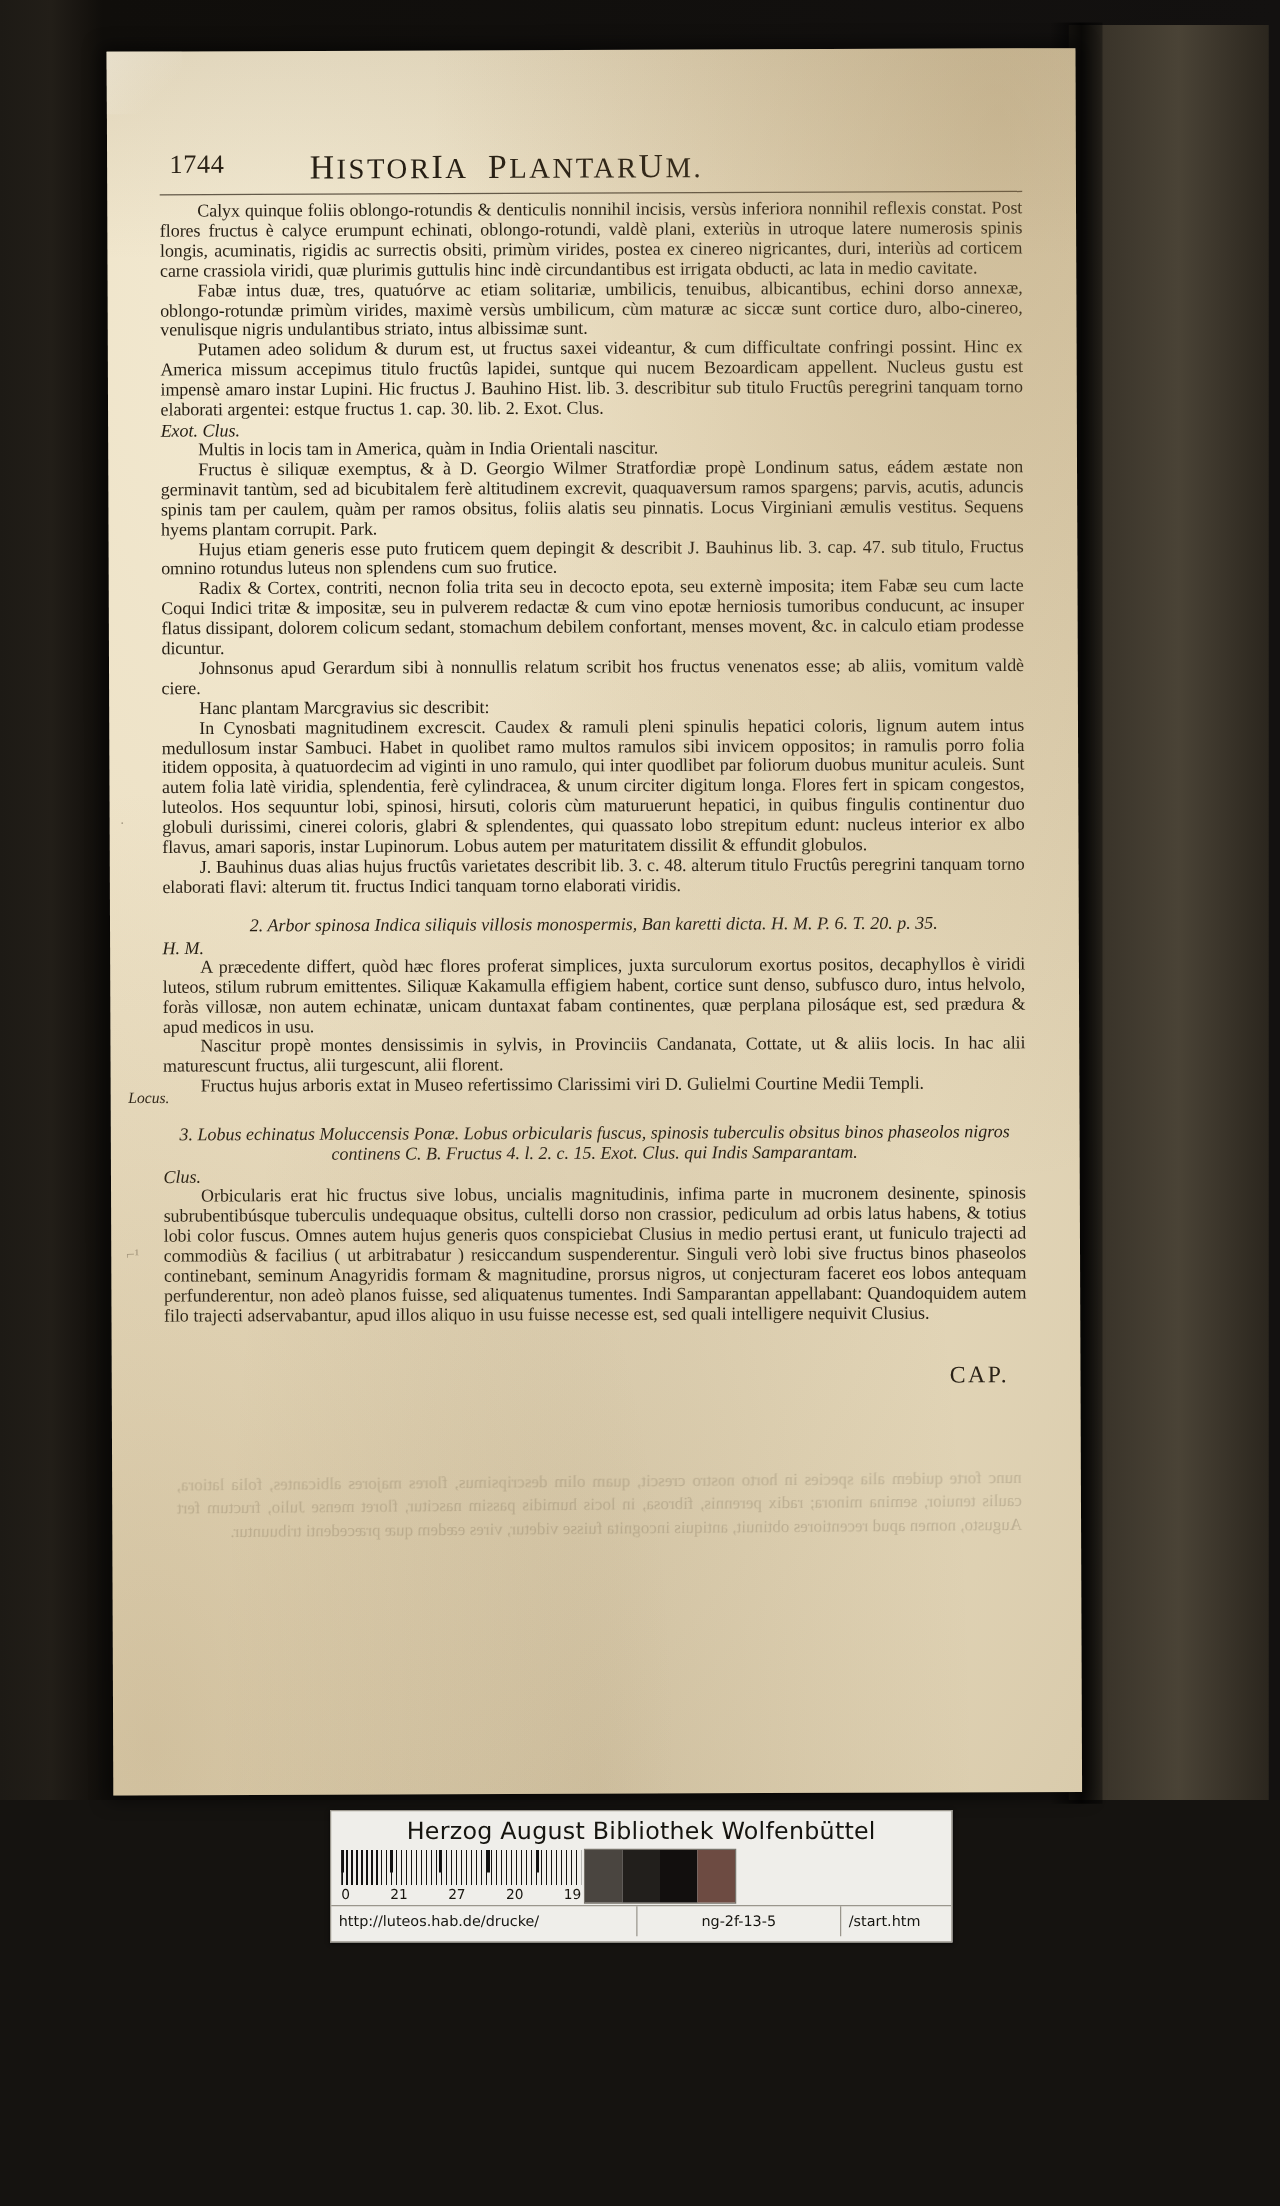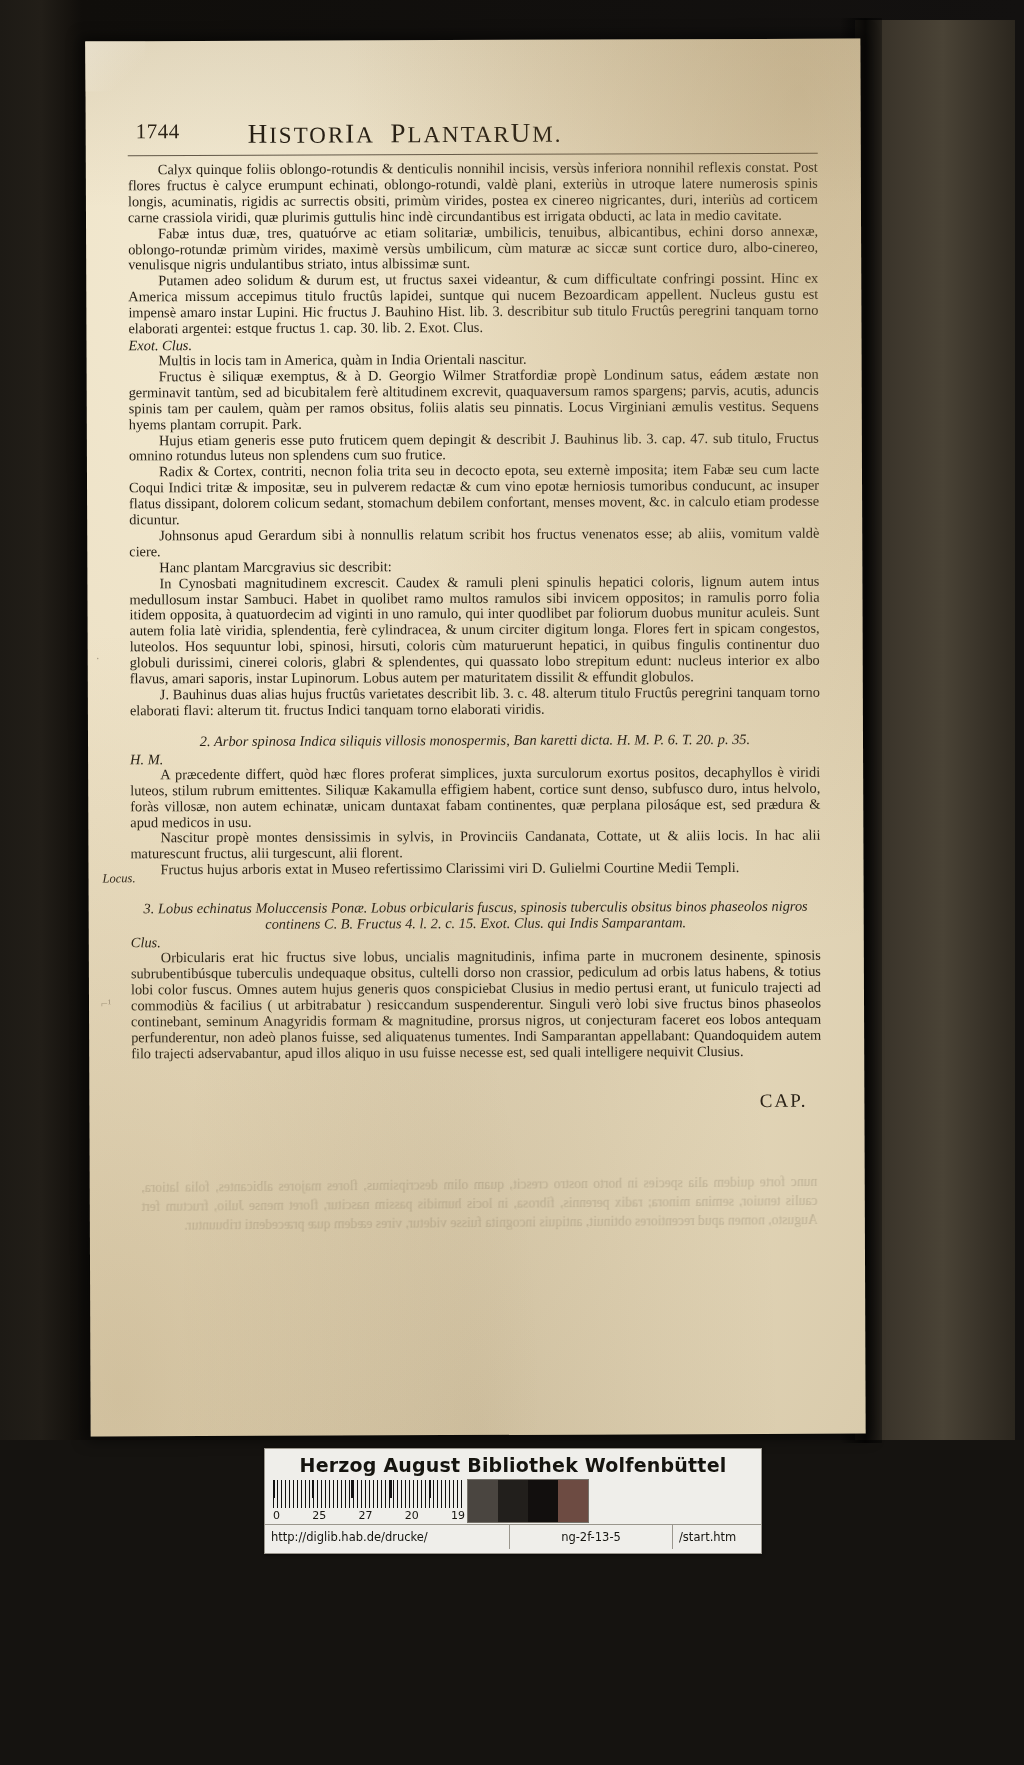--- a/index.html
+++ b/index.html
@@ -169,21 +169,21 @@
     left: 264px; top: 1448px;
     width: 496px; height: 104px;
     background: #efeeea;
     border: 1px solid #9a968d;
     box-shadow: 0 1px 3px rgba(0,0,0,.6);
     font-family: "DejaVu Sans", sans-serif;
   }
   #library-name {
     text-align: center;
     font-size: 19px;
-    font-weight: bold;
+    font-weight: normal;
     color: #15140f;
     letter-spacing: .2px;
     padding-top: 5px;
   }
   #strip-mid {
     display: flex;
     align-items: stretch;
     height: 48px;
     padding: 2px 6px 0 6px;
     box-sizing: border-box;
@@ -317,32 +317,32 @@
   </div>
 
   <div id="target-strip">
     <div id="library-name">Herzog August Bibliothek Wolfenbüttel</div>
     <div id="strip-mid">
       <div id="ruler">
         <div id="ruler-ticks"></div>
         <div id="ruler-ticks2"></div>
         <div id="ruler-nums">
           <span>0</span>
-          <span>25</span>
+          <span>21</span>
           <span>27</span>
           <span>20</span>
           <span>19</span>
         </div>
       </div>
       <div id="patches">
         <div style="background:#4a4540"></div>
         <div style="background:#221f1c"></div>
         <div style="background:#120f0e"></div>
         <div style="background:#6d4b42"></div>
       </div>
     </div>
     <div id="strip-bottom">
-      <div id="url-cell" class="cell">http://diglib.hab.de/drucke/</div>
+      <div id="url-cell" class="cell">http://luteos.hab.de/drucke/</div>
       <div id="sig-cell" class="cell">ng-2f-13-5</div>
       <div id="start-cell" class="cell">/start.htm</div>
     </div>
   </div>
 </div>
 
 </body></html>

